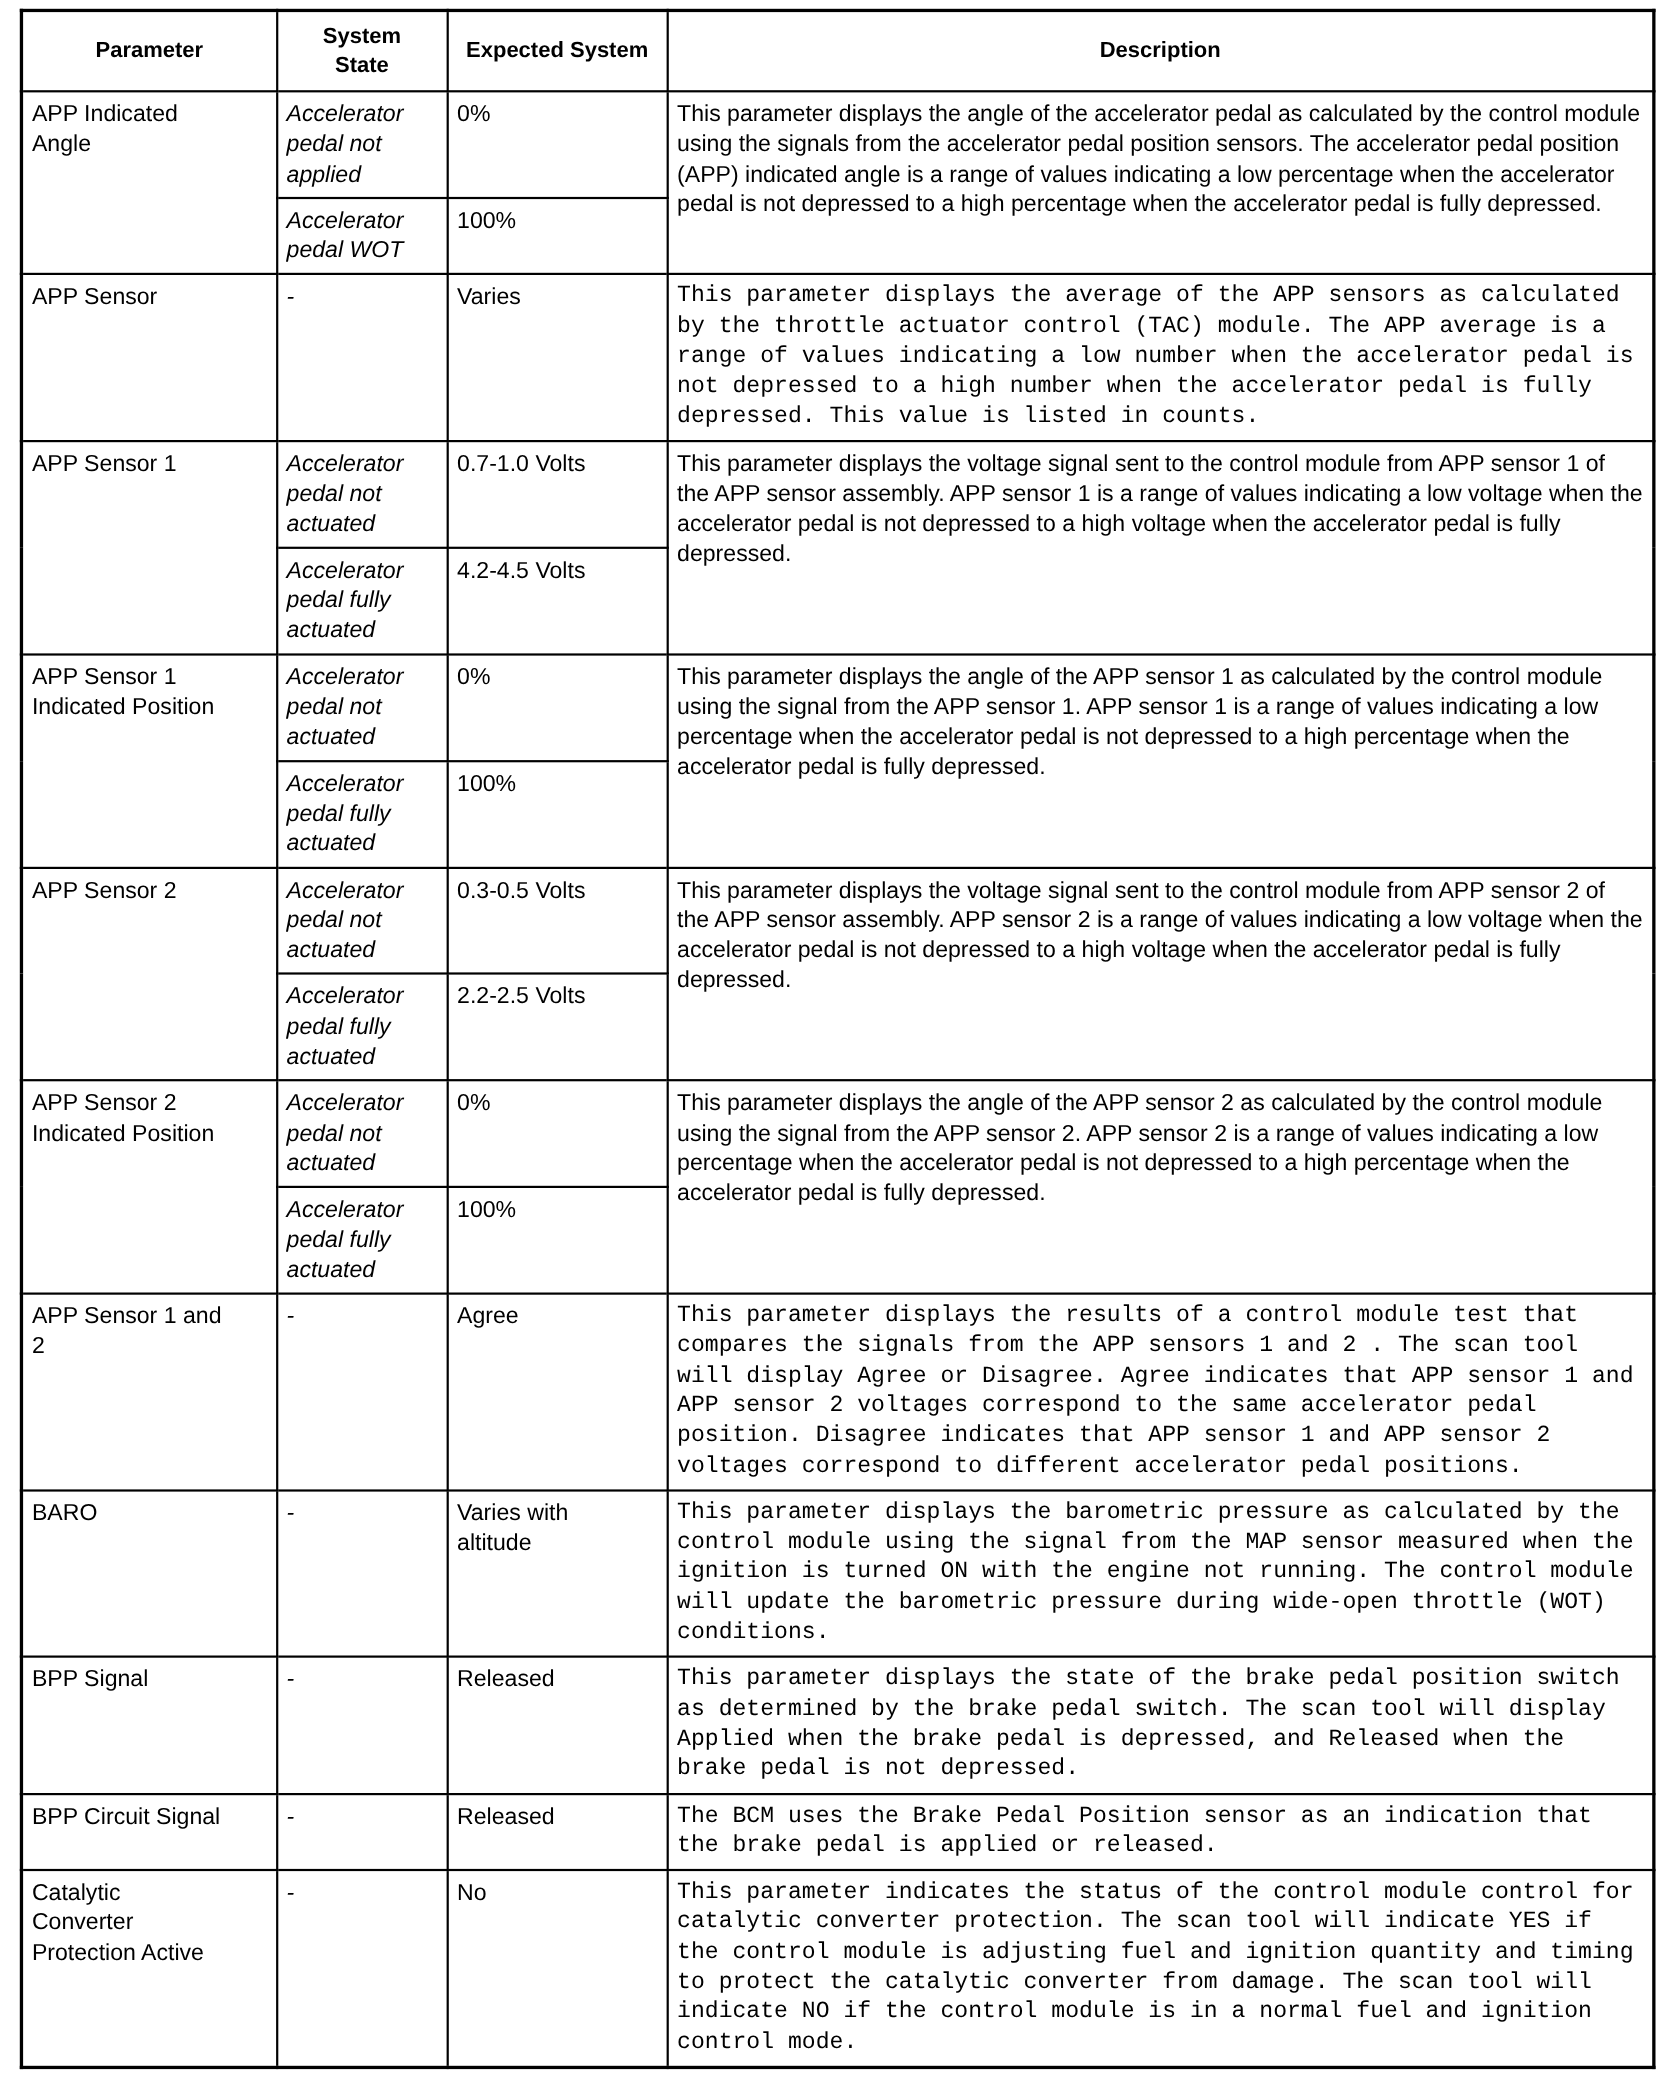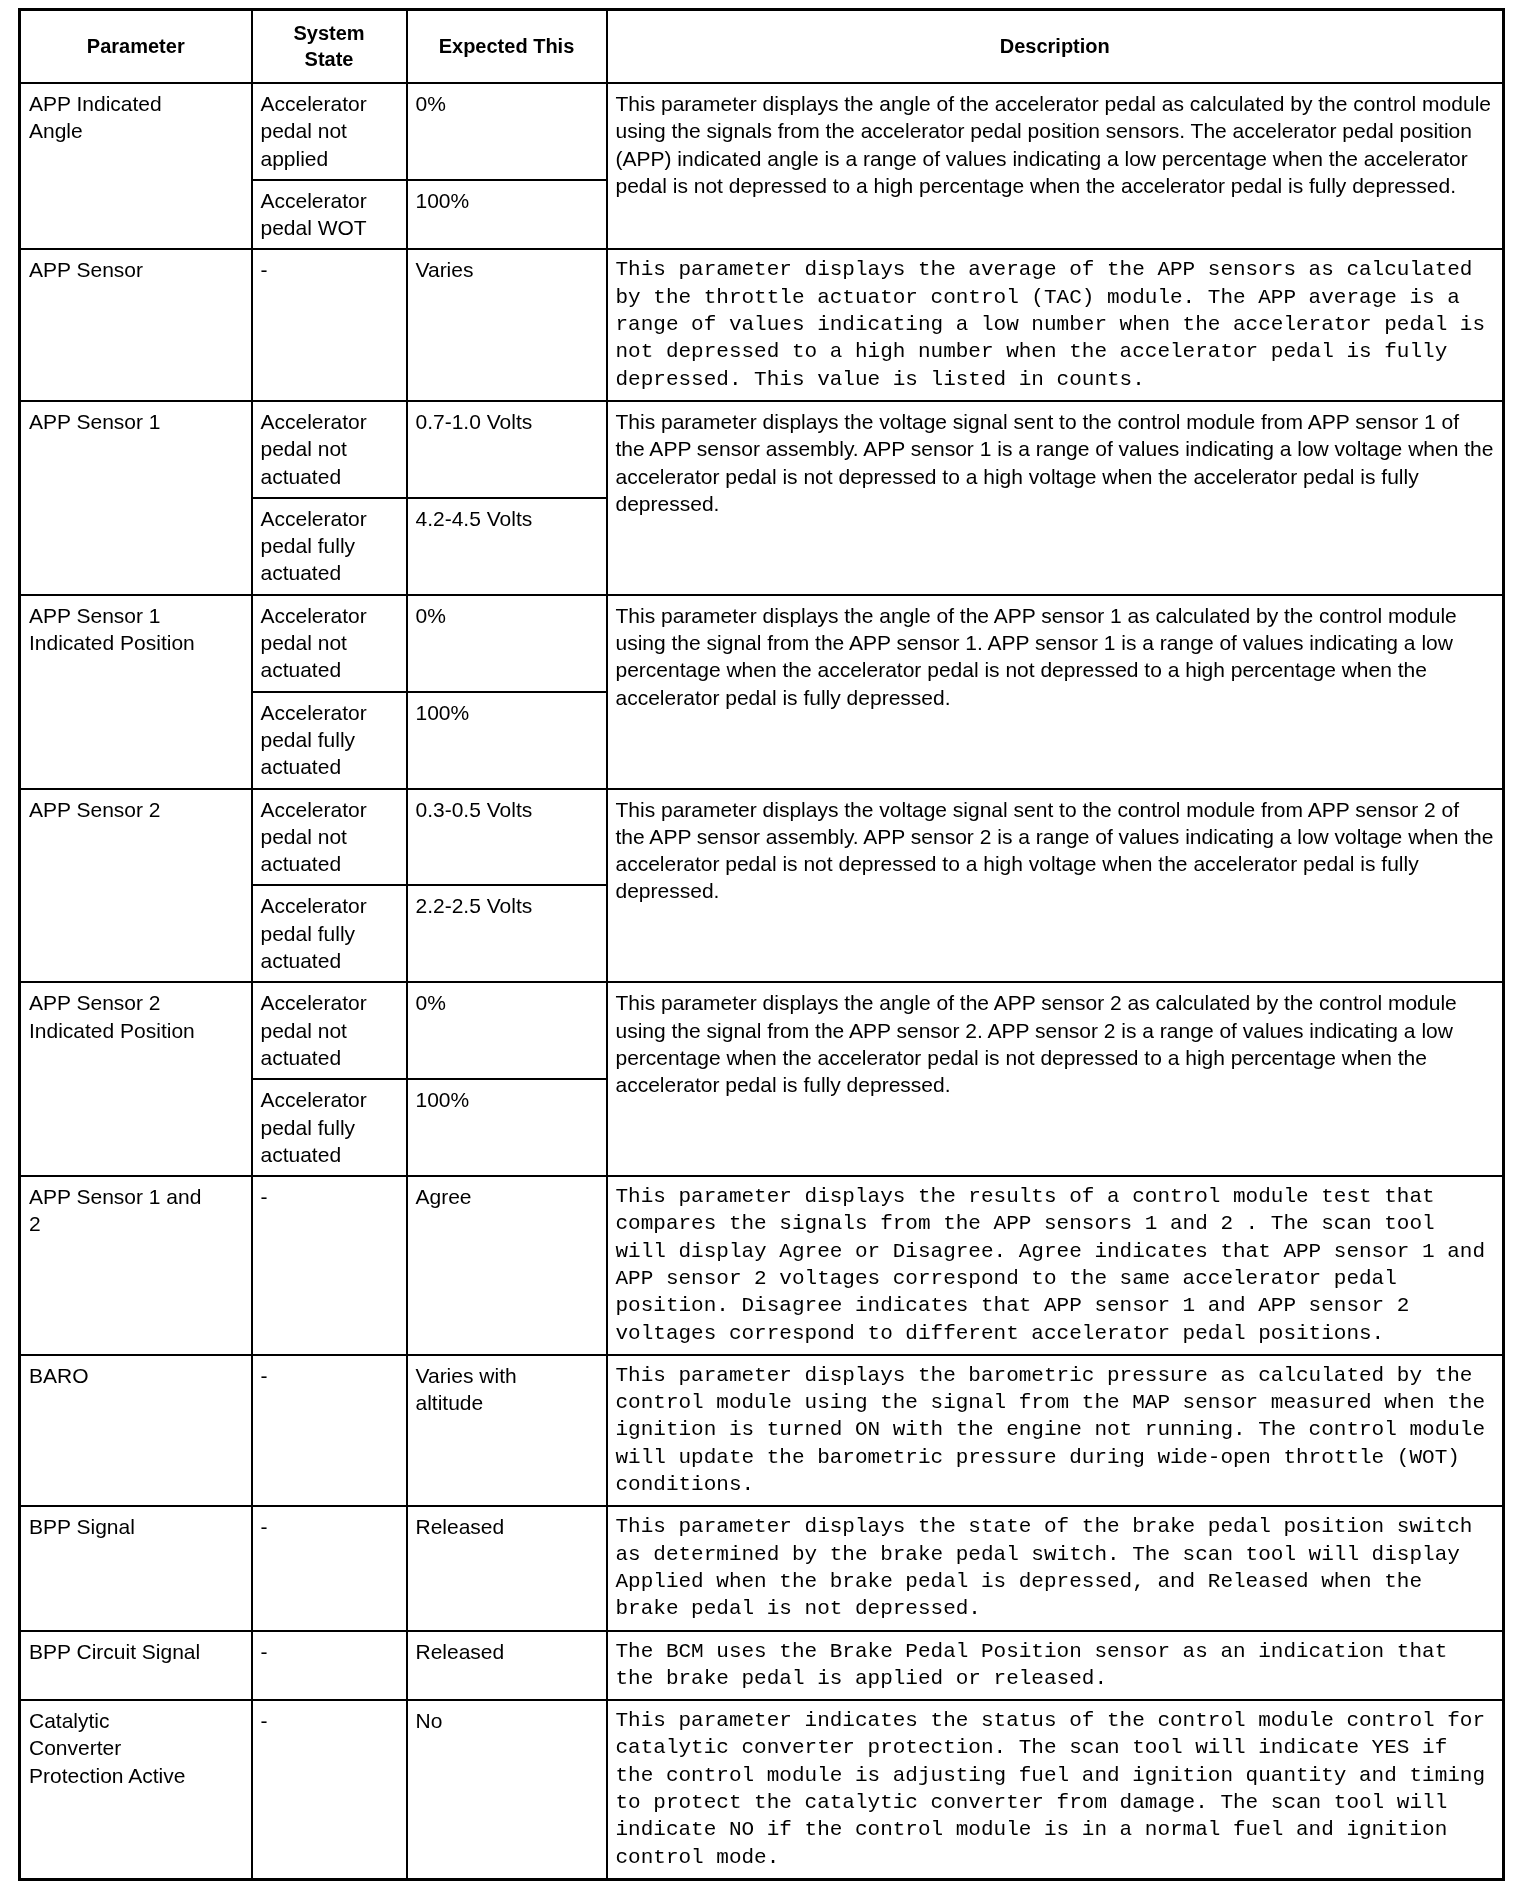--- a/index.html
+++ b/index.html
@@ -41,20 +41,21 @@
     vertical-align: middle;
     padding-top: 9px;
     padding-bottom: 10px;
     font-size: 20px;
   }
   td.param {
     vertical-align: middle;
   }
   td.state {
     vertical-align: top;
+    font-style: italic;
   }
   td.value {
     vertical-align: top;
   }
   td.desc {
     vertical-align: middle;
     padding-left: 10px;
     padding-right: 12px;
     margin-left: 25px;
   }
@@ -70,21 +71,21 @@
       <col class="c-param">
       <col class="c-state">
       <col class="c-value">
       <col class="c-desc">
     </colgroup>
     <thead>
       <tr>
         <th class="cellbreak">Parameter</th>
         <th class="cellbreak">System
 State</th>
-        <th class="cellbreak">Expected This</th>
+        <th class="cellbreak">Expected System</th>
         <th class="cellbreak">Description</th>
       </tr>
     </thead>
     <tbody>
         <tr>
           <td class="param cellbreak" rowspan="2">APP Indicated
 Angle</td>
           <td class="state cellbreak">Accelerator
 pedal not
 applied</td>

